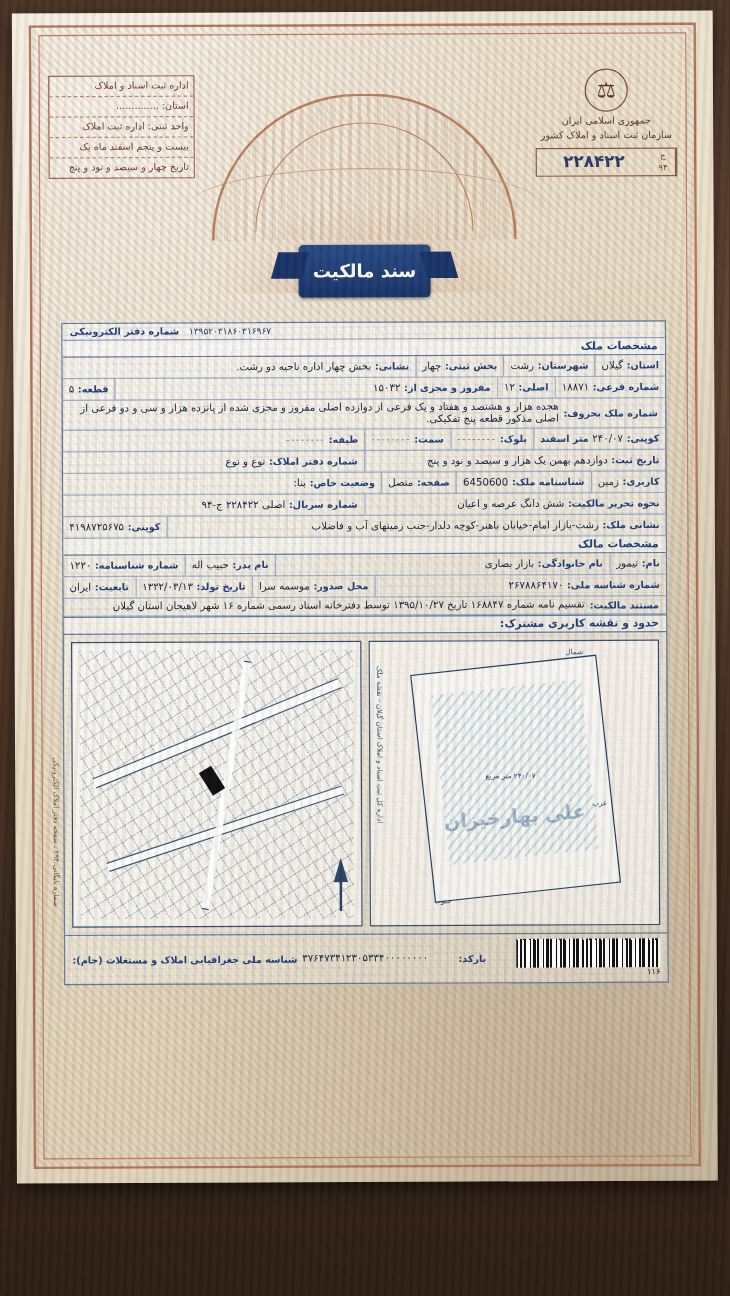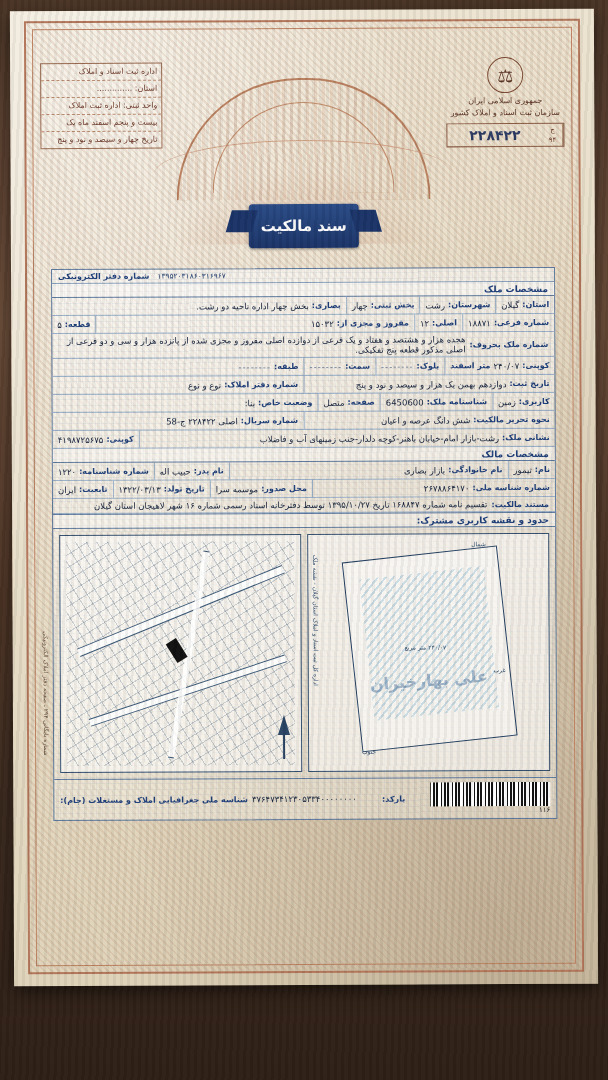--- a/index.html
+++ b/index.html
@@ -346,21 +346,21 @@
         </div>
         <div class="cell">
           <span class="lbl">شهرستان:</span>
           <span class="val">رشت</span>
         </div>
         <div class="cell">
           <span class="lbl">بخش ثبتی:</span>
           <span class="val">چهار</span>
         </div>
         <div class="cell grow">
-          <span class="lbl">بصاری:</span>
+          <span class="lbl">نشانی:</span>
           <span class="val">بخش چهار اداره ناحیه دو رشت.</span>
         </div>
       </div>
 
       <div class="row">
         <div class="cell">
           <span class="lbl">شماره فرعی:</span>
           <span class="val">۱۸۸۷۱</span>
         </div>
         <div class="cell">
@@ -432,21 +432,21 @@
         </div>
       </div>
 
       <div class="row">
         <div class="cell grow">
           <span class="lbl">نحوه تحریر مالکیت:</span>
           <span class="val">شش دانگ عرصه و اعیان</span>
         </div>
         <div class="cell grow">
           <span class="lbl">شماره سریال:</span>
-          <span class="val">اصلی ۲۲۸۴۲۲ ج-58</span>
+          <span class="val">اصلی ۲۲۸۴۲۲ ج-۹۴</span>
         </div>
       </div>
 
       <div class="row">
         <div class="cell grow">
           <span class="lbl">نشانی ملک:</span>
           <span class="val">رشت-بازار امام-خیابان باهنر-کوچه دلدار-جنب زمینهای آب و فاضلاب</span>
         </div>
         <div class="cell">
           <span class="lbl">کوپنی:</span>

